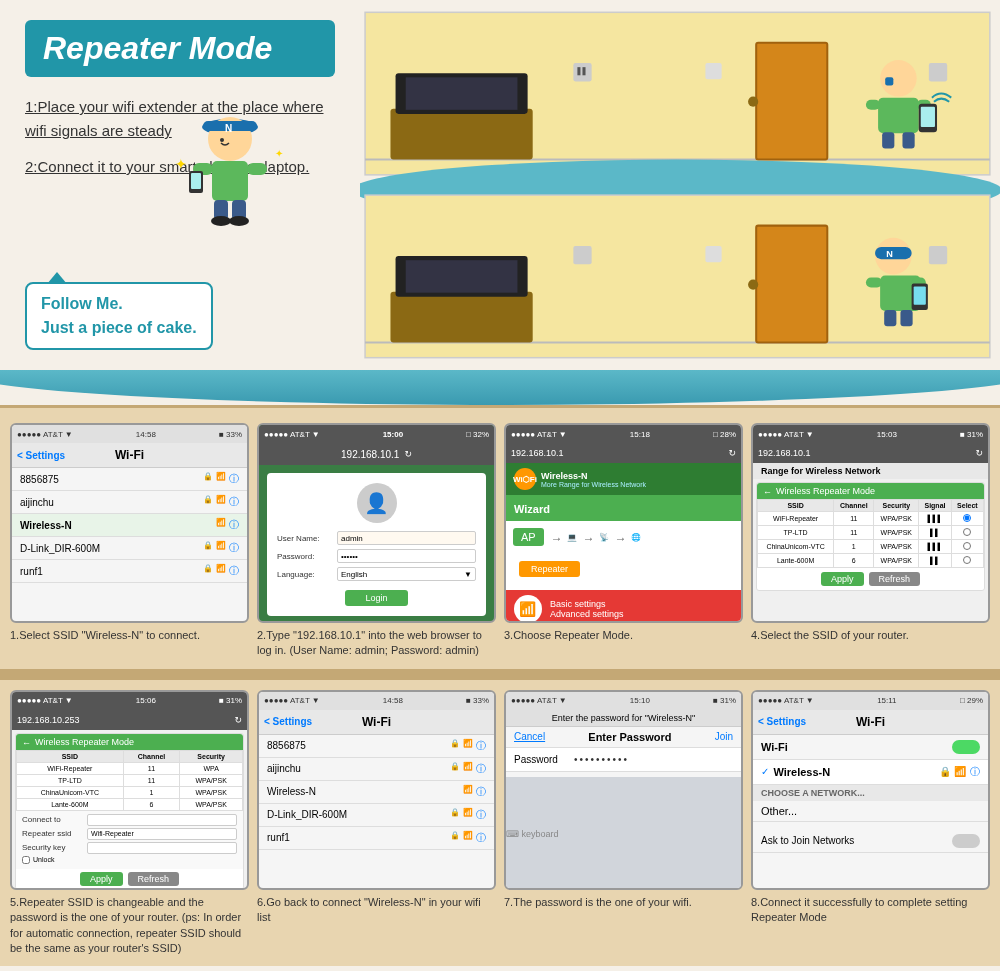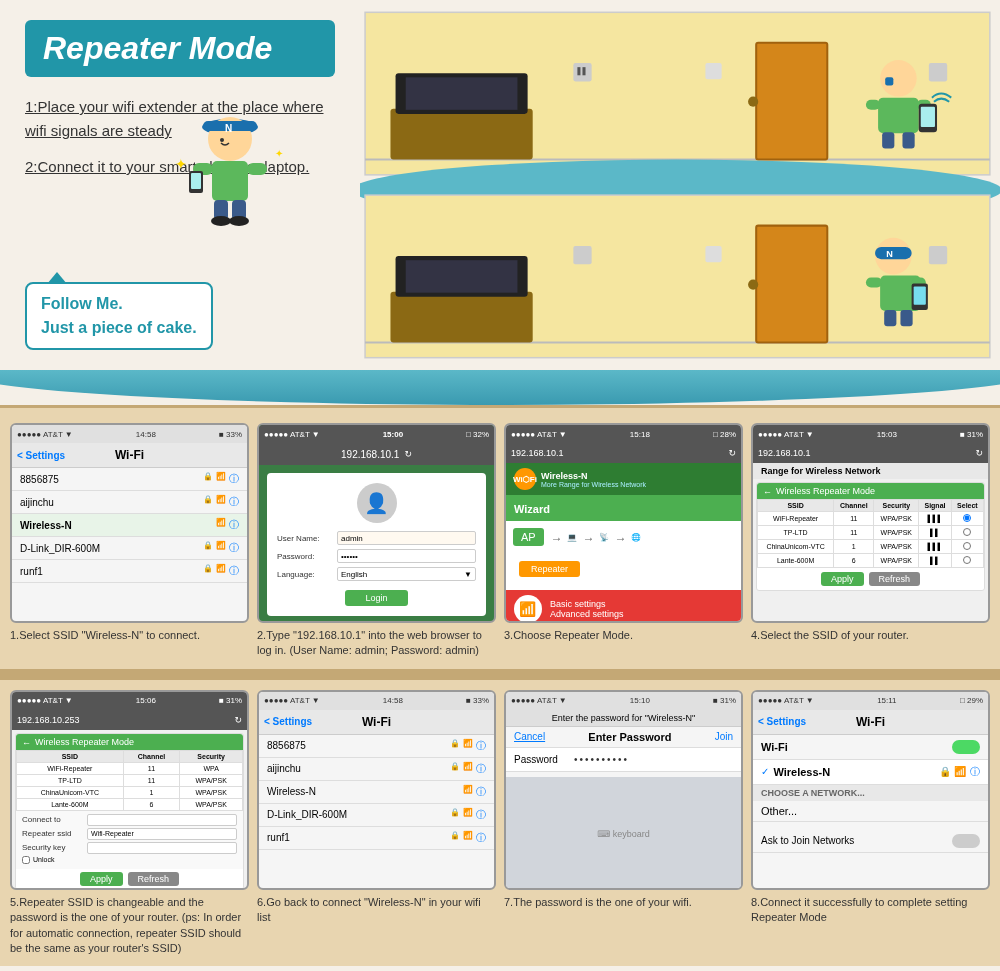--- a/index.html
+++ b/index.html
@@ -791,21 +791,21 @@
           <span style="color:#007aff;font-size:10px;cursor:pointer;text-decoration:underline;">Cancel</span>
           <span style="font-weight:bold;font-size:11px;">Enter Password</span>
           <span style="color:#007aff;font-size:10px;cursor:pointer;">Join</span>
         </div>
 
         <div style="display:flex;align-items:center;padding:6px 8px;border-bottom:1px solid #ddd;background:white;">
           <span style="font-size:10px;width:60px;">Password</span>
           <span style="font-size:10px;color:#333;letter-spacing:2px;">••••••••••</span>
         </div>
 
-        <div style="height:114px;background:#d1d5db;margin-top:5px;display:flex;align-items:center;justify-content:center;">
+        <div style="height:114px;background:#d1d5db;margin-top:5px;display:flex;align-items:center;justify-content:flex-start;">
           <span style="font-size:9px;color:#888;">⌨ keyboard</span>
         </div>
       </div>
       <p class="phone-caption">7.The password is the one of your wifi.</p>
     </div>
 
     <div class="phone-container">
       <div class="phone-screen wifi-screen">
         <div class="phone-status-bar">
           <span>●●●●● AT&amp;T ▼</span>

